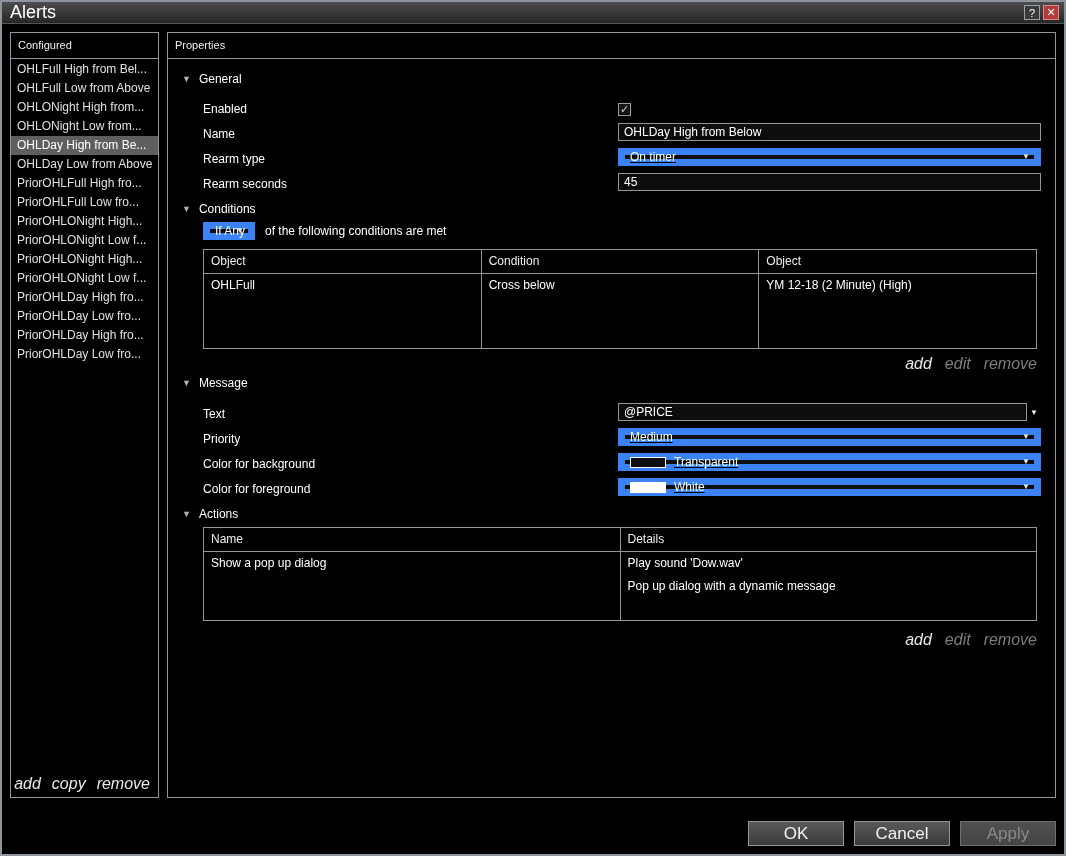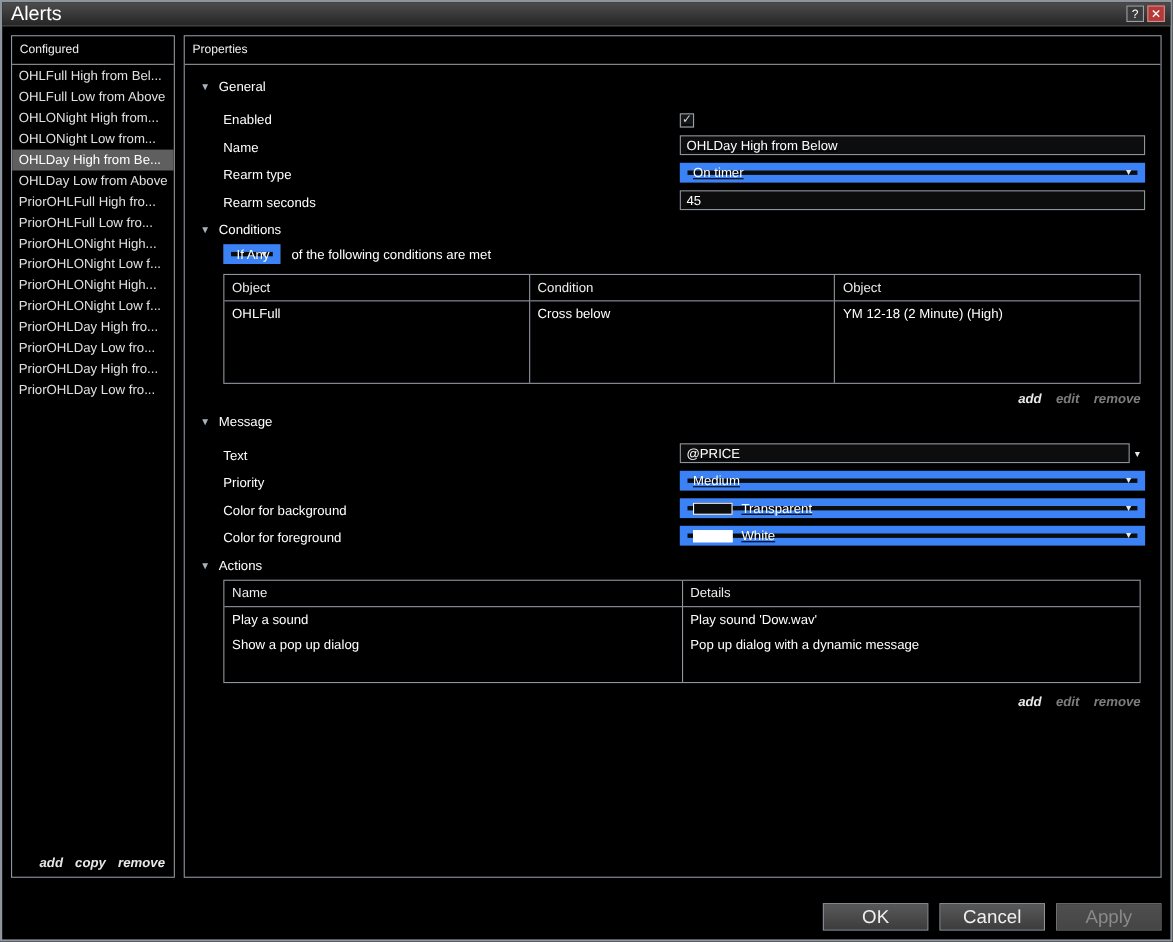--- a/index.html
+++ b/index.html
@@ -21,21 +21,21 @@
   .right-panel { left:165px; right:8px; }
   .panel-header { height:26px; line-height:25px; padding-left:7px; color:#f0f0f0; font-size:11px;
     border-bottom:1px solid #8f959d; }
 
   
   .list { position:absolute; top:27px; left:0; right:0; bottom:26px; overflow:hidden; }
   .list-item { height:19px; line-height:19px; padding-left:6px; font-size:12px; color:#e0e0e0; white-space:nowrap; }
   .list-item.selected { background:#5f5f5f; color:#fff; }
   .panel-links { position:absolute; bottom:2px; left:0; right:0; height:22px; display:flex;
     align-items:center; justify-content:flex-end; padding-right:8px; gap:11px; }
-  .link { font-style:italic; font-size:12px; color:#e8e8e8; cursor:pointer;font-weight:bold; }
+  .link { font-style:italic; font-size:16px; color:#e8e8e8; cursor:pointer; }
   .link.disabled { color:#7d7d7d; }
 
   
   .props { position:absolute; top:27px; left:0; right:0; bottom:0; font-size:12px; overflow:hidden; }
   .section-title { display:flex; align-items:center; gap:8px; margin:12px 0 6px 14px; color:#fff; }
   .tri { color:#a9b1bc; font-size:9px; line-height:1; }
   .prop-row { display:flex; align-items:flex-end; height:25px; padding-left:35px; padding-right:14px;text-decoration:underline; }
   .prop-label { width:415px; color:#fff; }
   .prop-control { flex:1; display:flex; align-items:center; min-width:0; }
 
@@ -230,21 +230,20 @@
         </div>
       </div>
 
       <div class="section-title" style="margin-top:11px;">
         <span class="tri">▼</span>
         <span>Actions</span>
       </div>
       <div class="grid-table act-table" style="margin-top:6px;">
         <div class="gt-col">
           <div class="gt-head">Name</div>
-          <div class="gt-cell">Play a sound</div>
           <div class="gt-cell">Show a pop up dialog</div>
         </div>
         <div class="gt-col">
           <div class="gt-head">Details</div>
           <div class="gt-cell">Play sound 'Dow.wav'</div>
           <div class="gt-cell">Pop up dialog with a dynamic message</div>
         </div>
       </div>
       <div class="table-links" style="margin-top:10px;">
         <span class="link">add</span>

